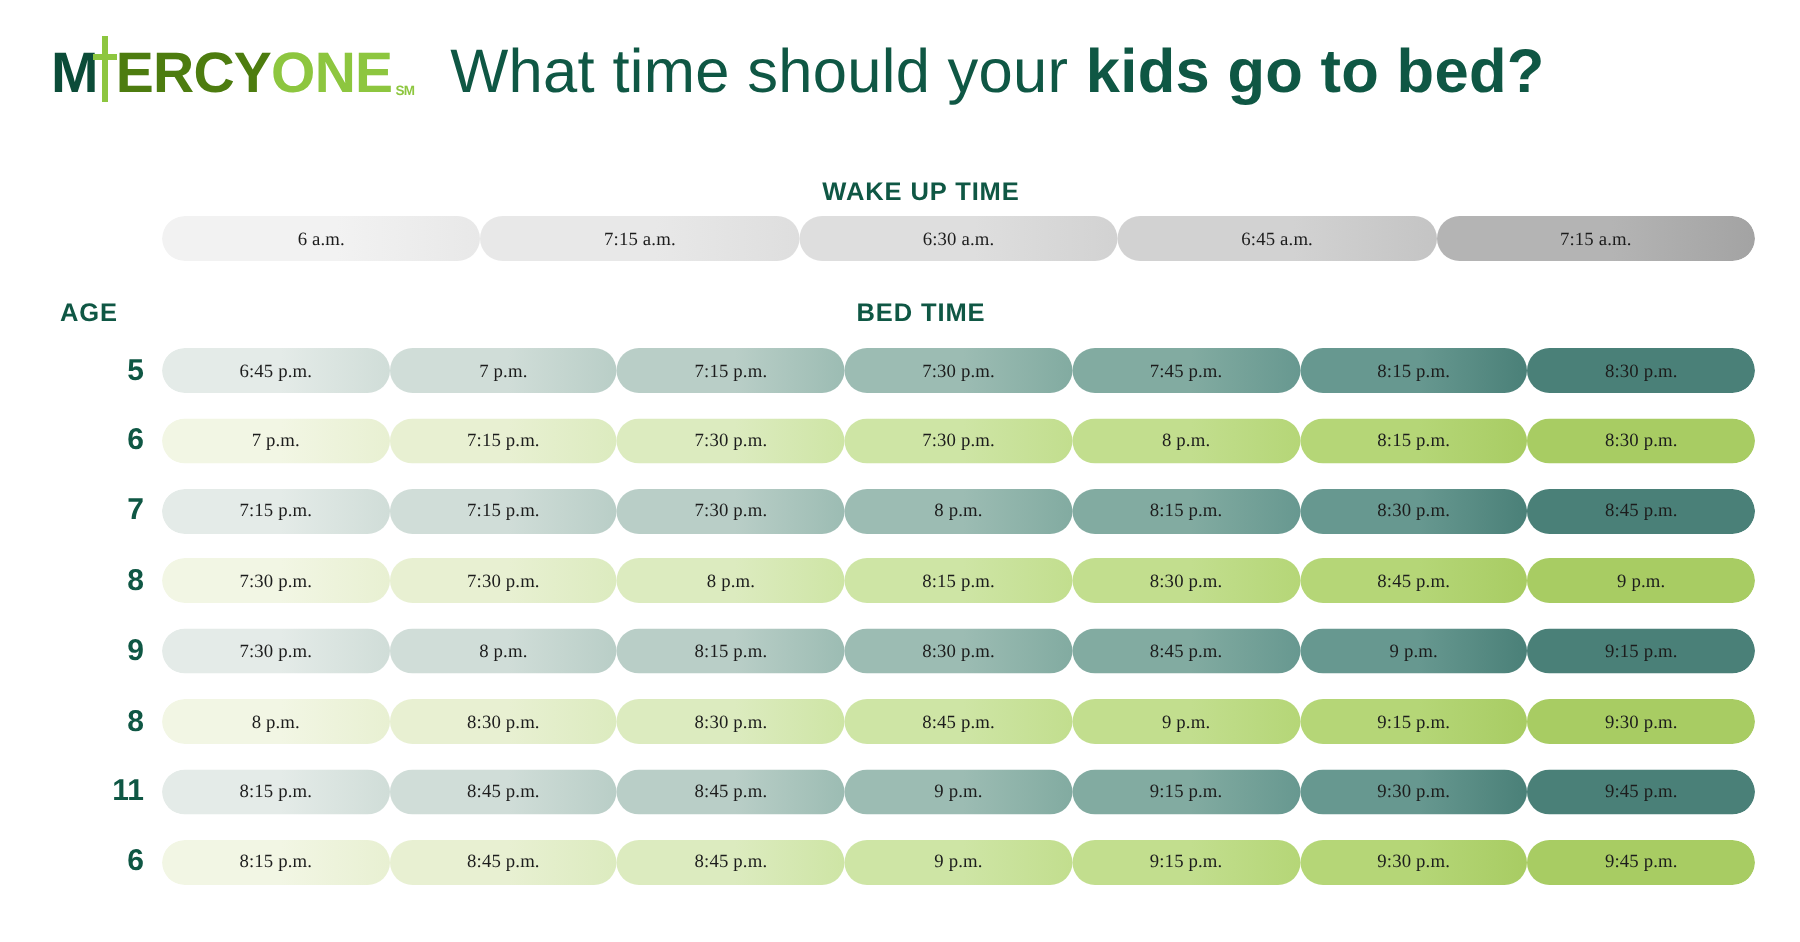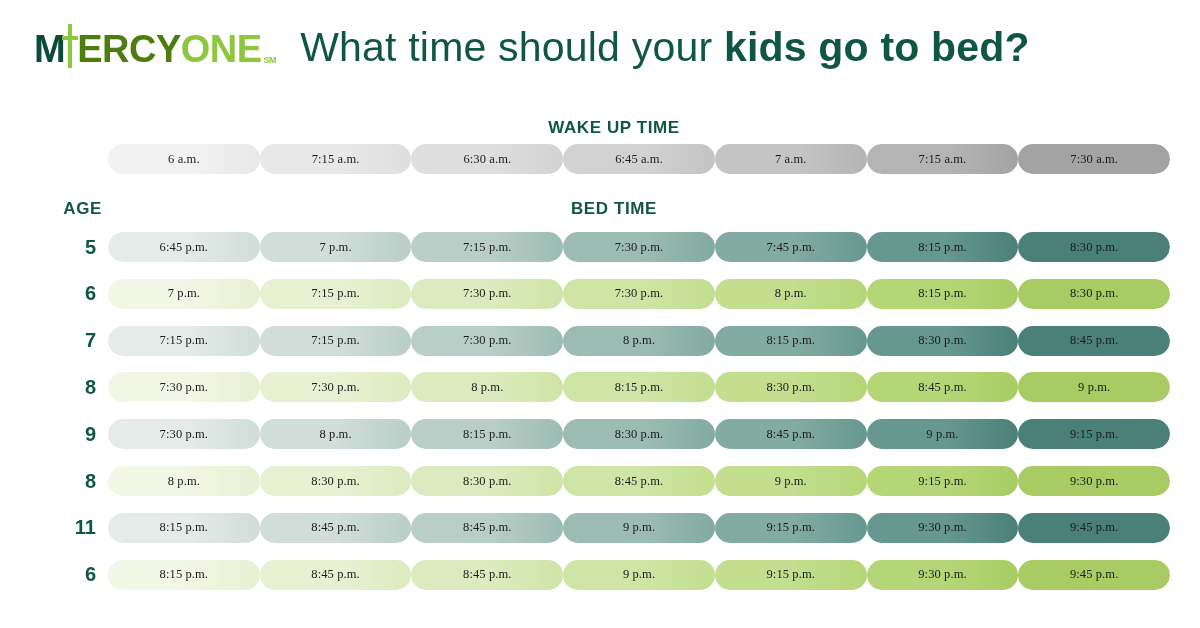--- a/index.html
+++ b/index.html
@@ -44,21 +44,21 @@
   .title b { font-weight: 700; }
 
   
   .section-label {
     position: absolute;
     font-size: 17px; font-weight: 700; color:#0f5744;
     letter-spacing: 0.6px;
   }
   #wake-label { left: 0; top: 118px; width: 1200px; text-align:center; padding-left: 28px; }
   #bed-label  { left: 0; top: 199px; width: 1200px; text-align:center; padding-left: 28px; }
-  #age-label  { left: 40px; top: 199px; width: 62px; text-align:right; }
+  #age-label  { left: 40px; top: 199px; width: 62px; }
 
   
   .bar {
     position: absolute; left: 108px; width: 1062px; height: 30px;
     border-radius: 15px; overflow: hidden; display: flex; font-family: Liberation Serif, serif;
   }
   .cell {
     flex: 1 1 0; position: relative;
     display: flex; align-items: center; justify-content: center;
     font-size: 12.5px; color:#1c1c1c; letter-spacing: .1px;
@@ -102,28 +102,22 @@
       </div>
       <div class="cell" style="background: linear-gradient(90deg, rgb(232, 232, 232) 0%, rgb(232, 232, 232) 55%, rgb(222, 222, 222) 100%); z-index: 9;">
         <span>7:15 a.m.</span>
       </div>
       <div class="cell" style="background: linear-gradient(90deg, rgb(222, 222, 222) 0%, rgb(222, 222, 222) 55%, rgb(210, 210, 210) 100%); z-index: 8;">
         <span>6:30 a.m.</span>
       </div>
       <div class="cell" style="background: linear-gradient(90deg, rgb(210, 210, 210) 0%, rgb(210, 210, 210) 55%, rgb(196, 196, 196) 100%); z-index: 7;">
         <span>6:45 a.m.</span>
       </div>
-      <div class="cell" style="background: linear-gradient(90deg, rgb(196, 196, 196) 0%, rgb(196, 196, 196) 55%, rgb(180, 180, 180) 100%); z-index: 6;">
-        <span>7 a.m.</span>
-      </div>
       <div class="cell" style="background: linear-gradient(90deg, rgb(180, 180, 180) 0%, rgb(180, 180, 180) 55%, rgb(163, 163, 163) 100%); z-index: 5;">
         <span>7:15 a.m.</span>
-      </div>
-      <div class="cell" style="background: rgb(163, 163, 163); z-index: 4;">
-        <span>7:30 a.m.</span>
       </div>
     </div>
 
   <div id="rows-container">
       <div class="agebox" style="top: 232px;">5</div>
       <div class="bar" style="top: 232px;">
         <div class="cell" style="background: linear-gradient(90deg, rgb(228, 235, 232) 0%, rgb(228, 235, 232) 52%, rgb(208, 221, 216) 100%); z-index: 10;">
           <span>6:45 p.m.</span>
         </div>
         <div class="cell" style="background: linear-gradient(90deg, rgb(208, 221, 216) 0%, rgb(208, 221, 216) 52%, rgb(185, 206, 199) 100%); z-index: 9;">

